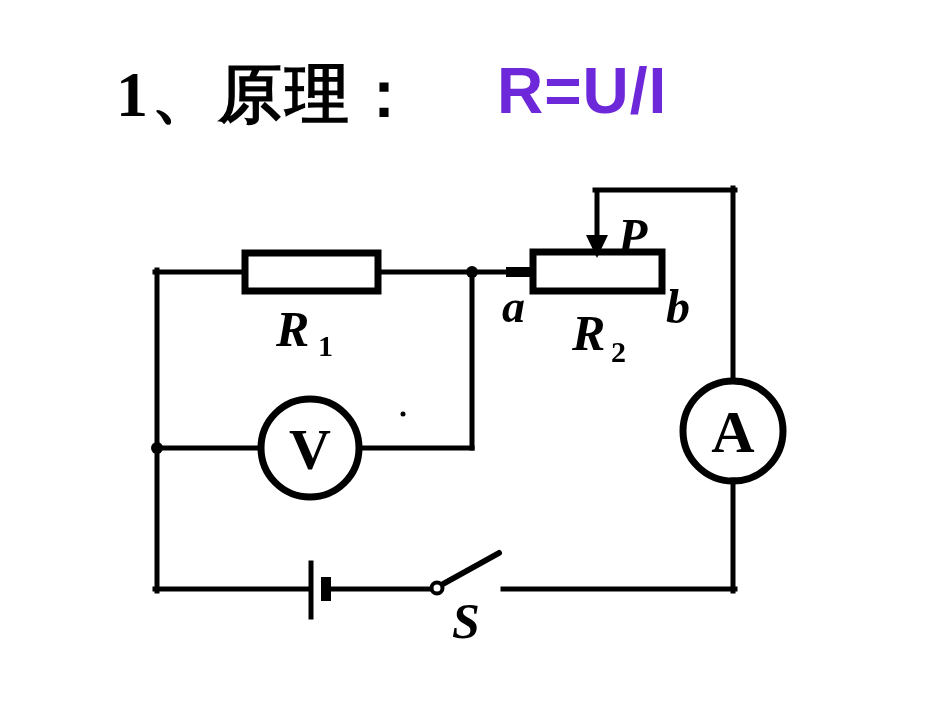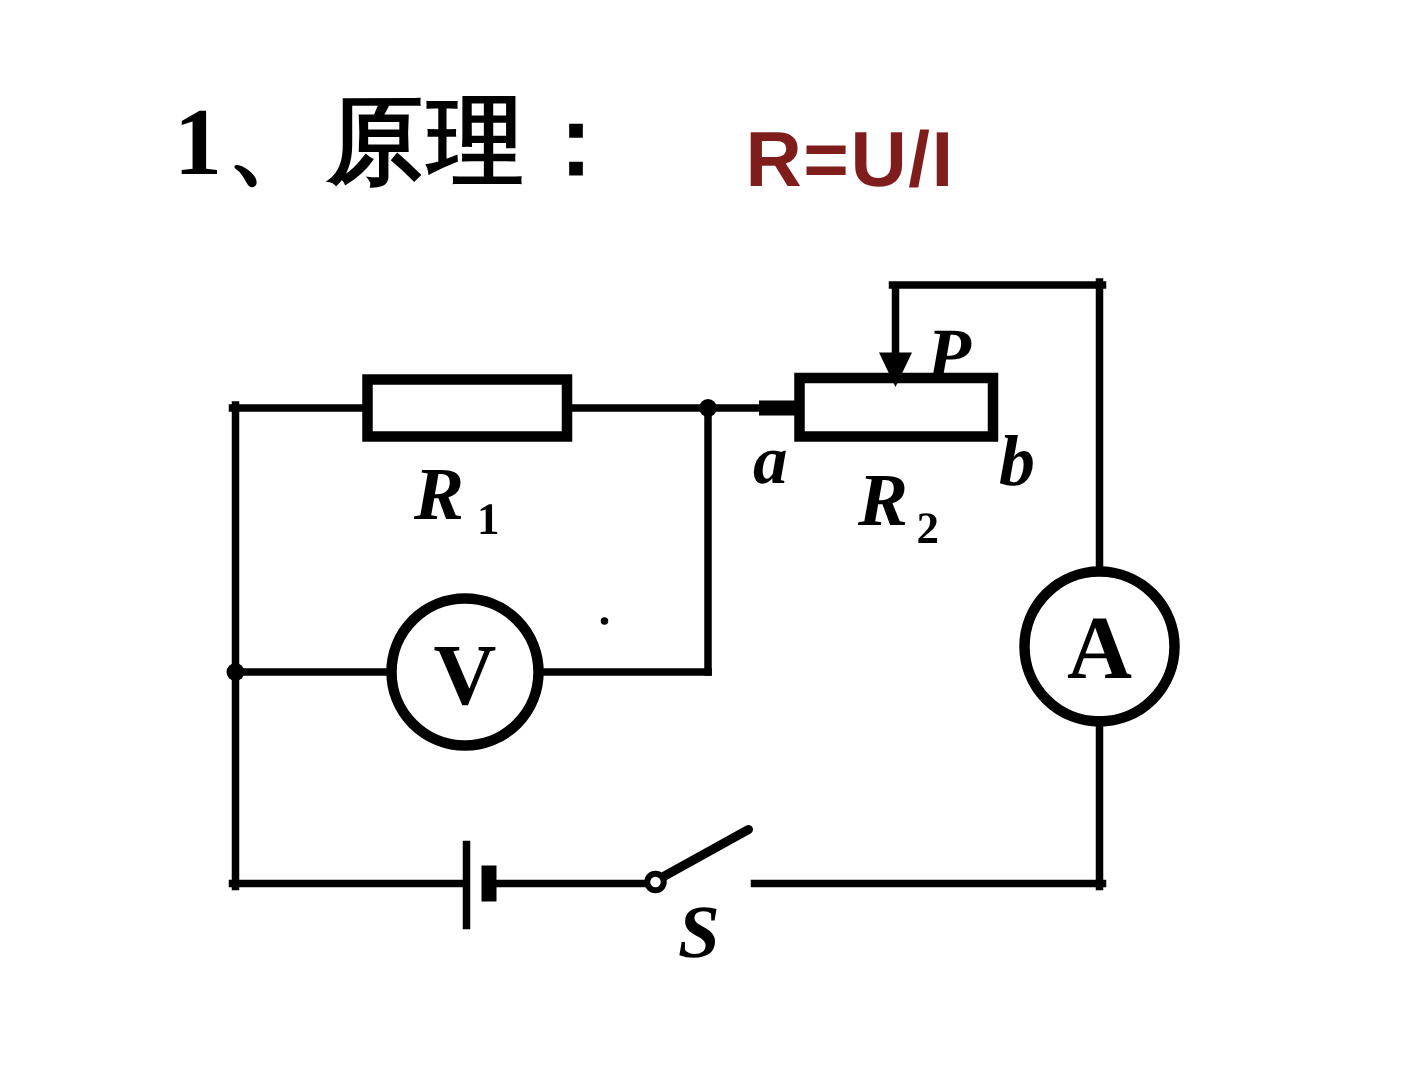--- a/index.html
+++ b/index.html
@@ -26,26 +26,25 @@
     color: #000;
     letter-spacing: 3px;
     white-space: nowrap;
   }
   .title-formula {
     position: absolute;
     left: 497px;
     top: 54px;
     font-family: "Liberation Sans", sans-serif;
     font-weight: 700;
-    font-size: 52px;
+    font-size: 64px;
     line-height: 74px;
-    color: #7f1d1d;
+    color: #6d28d9;
     letter-spacing: 1px;
     white-space: nowrap;
-    margin-top: 16px;
   }
   svg.circuit {
     position: absolute;
     left: 0;
     top: 0;
     width: 950px;
     height: 713px;
   }
   .wire {
     stroke: #000;

